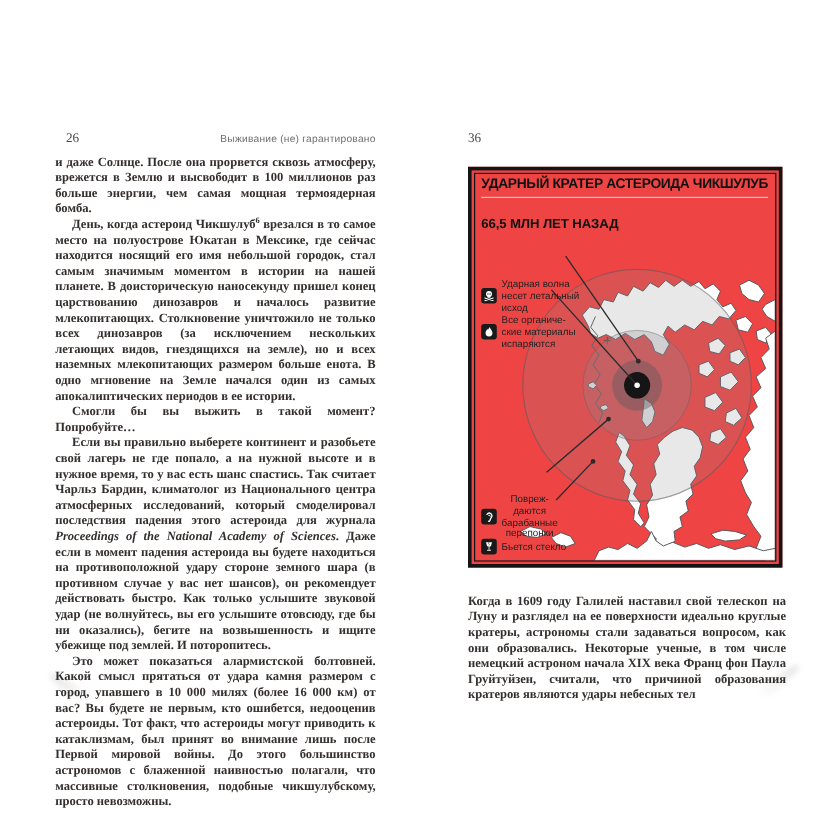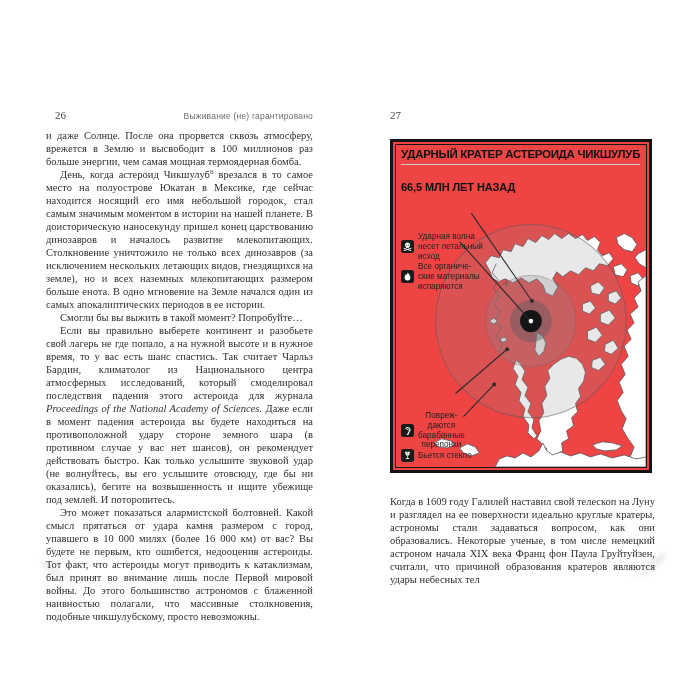--- a/index.html
+++ b/index.html
@@ -5,21 +5,21 @@
   html,body{margin:0;padding:0;background:#fff;}
   #spread{position:relative;width:700px;height:700px;background:#ffffff;overflow:hidden;
           font-family:"Liberation Serif",serif;color:#332f2d;}
   
   .runhead{position:absolute;top:109px;display:flex;justify-content:space-between;align-items:baseline;}
   .rh-left{left:55px;width:258px;}
   .rh-right{left:390px;width:265px;}
   .rh-title{font-family:"Liberation Sans",sans-serif;font-size:8.5px;color:#6e6e6e;letter-spacing:.2px;}
   .rh-num{font-family:"Liberation Serif",serif;font-size:11px;color:#4a4a4a;}
   
-  .bodycol{position:absolute;text-align:justify;font-size:10.5px;line-height:13px;}
+  .bodycol{position:absolute;text-align:justify;font-size:10.5px;line-height:13px;font-weight:bold;}
   #left-body{left:46px;top:129px;width:267px;}
   #right-body{left:390px;top:482px;width:265px;margin-top:13px;}
   .para{margin:0;}
   .para.ind{text-indent:14px;}
   .para sup{font-size:7px;line-height:0;}
   
   #infobox{position:absolute;left:390px;top:139px;width:262px;height:334px;border:3px solid #141414;box-sizing:border-box;background:#ef4444;}
   #infobox-inner{position:absolute;left:2px;top:2px;right:2px;bottom:2px;border:1px solid #141414;overflow:hidden;}
   #info-title{position:absolute;left:5px;top:3px;font-family:"Liberation Sans",sans-serif;font-weight:700;
               font-size:11.5px;letter-spacing:-.3px;color:#111;}
@@ -47,21 +47,21 @@
 <body>
 
 <div id="spread">
 
   <div class="runhead rh-left">
     <span class="rh-num">26</span>
     <span class="rh-title">Выживание (не) гарантировано</span>
   </div>
 
   <div class="runhead rh-right">
-    <span class="rh-num">27</span>
+    <span class="rh-num">36</span>
   </div>
 
   <div id="left-body" class="bodycol">
       <p class="para"><span>и даже Солнце. После она прорвется сквозь атмосферу, врежется в Землю и высвободит в 100 миллионов раз больше энергии, чем самая мощная термоядерная бомба.</span></p>
       <p class="para ind"><span>День, когда астероид Чикшулуб</span><sup>6</sup><span> врезался в то самое место на полуострове Юкатан в Мексике, где сейчас находится носящий его имя небольшой городок, стал самым значимым моментом в истории на нашей планете. В доисторическую наносекунду пришел конец царствованию динозавров и началось развитие млекопитающих. Столкновение уничтожило не только всех динозавров (за исключением нескольких летающих видов, гнездящихся на земле), но и всех наземных млекопитающих размером больше енота. В одно мгновение на Земле начался один из самых апокалиптических периодов в ее истории.</span></p>
       <p class="para ind"><span>Смогли бы вы выжить в такой момент? Попробуйте…</span></p>
       <p class="para ind"><span>Если вы правильно выберете континент и разобьете свой лагерь не где попало, а на нужной высоте и в нужное время, то у вас есть шанс спастись. Так считает Чарльз Бардин, климатолог из Национального центра атмосферных исследований, который смоделировал последствия падения этого астероида для журнала </span><span style="font-style: italic;">Proceedings of the National Academy of Sciences</span><span>. Даже если в момент падения астероида вы будете находиться на противоположной удару стороне земного шара (в противном случае у вас нет шансов), он рекомендует действовать быстро. Как только услышите звуковой удар (не волнуйтесь, вы его услышите отовсюду, где бы ни оказались), бегите на возвышенность и ищите убежище под землей. И поторопитесь.</span></p>
       <p class="para ind"><span>Это может показаться алармистской болтовней. Какой смысл прятаться от удара камня размером с город, упавшего в 10 000 милях (более 16 000 км) от вас? Вы будете не первым, кто ошибется, недооценив астероиды. Тот факт, что астероиды могут приводить к катаклизмам, был принят во внимание лишь после Первой мировой войны. До этого большинство астрономов с блаженной наивностью полагали, что массивные столкновения, подобные чикшулубскому, просто невозможны.</span></p>
     </div>
 

